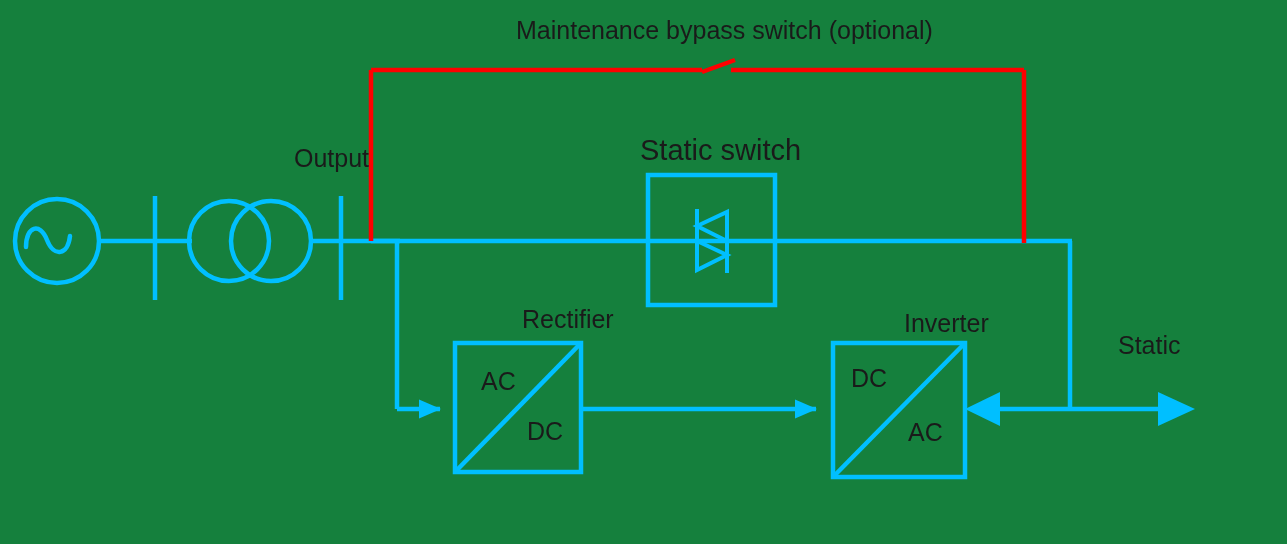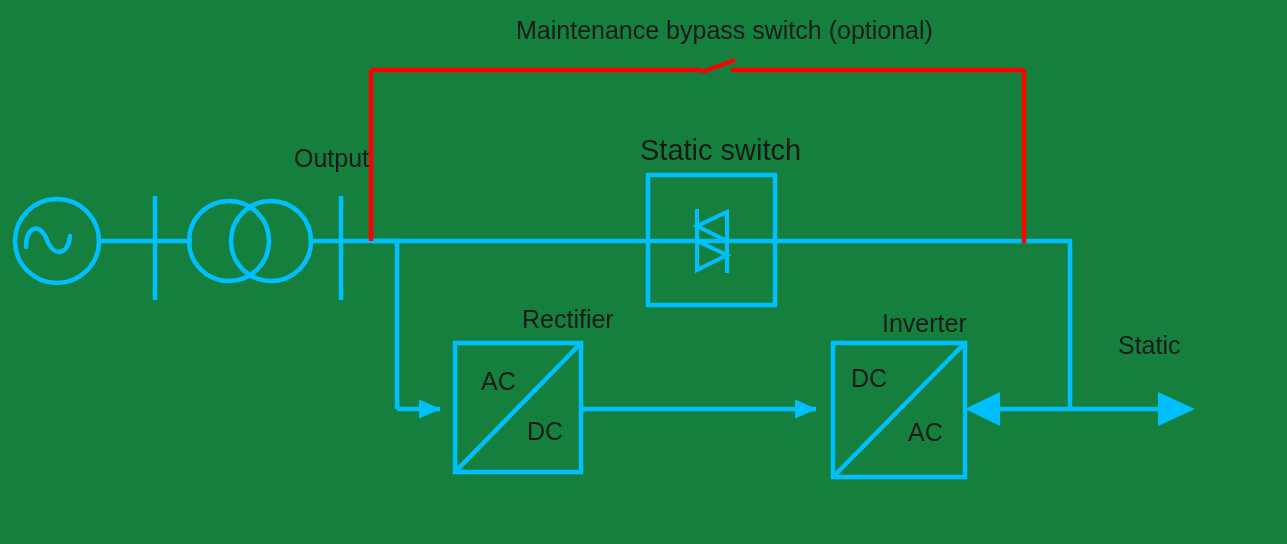--- a/index.html
+++ b/index.html
@@ -29,21 +29,21 @@
     position: absolute;
     font-family: "Liberation Sans", sans-serif;
     color: #1a1a1a;
     white-space: nowrap;
     line-height: 1;
   }
   .lbl-title      { font-size: 25px; left: 516px; top: 18px; }
   .lbl-input      { font-size: 25px; left: 294px; top: 146px; }
   .lbl-static     { font-size: 29px; left: 640px; top: 136px; }
   .lbl-rectifier  { font-size: 25px; left: 474px; top: 307px; margin-left: 48px; }
-  .lbl-inverter   { font-size: 25px; left: 882px; top: 311px; }
+  .lbl-inverter   { font-size: 25px; left: 904px; top: 311px; }
   .lbl-output     { font-size: 25px; left: 1118px; top: 333px; }
   .lbl-rect-ac    { font-size: 25px; left: 481px; top: 369px; }
   .lbl-rect-dc    { font-size: 25px; left: 527px; top: 419px; }
   .lbl-inv-dc     { font-size: 25px; left: 851px; top: 366px; }
   .lbl-inv-ac     { font-size: 25px; left: 908px; top: 420px; }
 </style>
 </head>
 <body>
 
 <div id="diagram-root">

